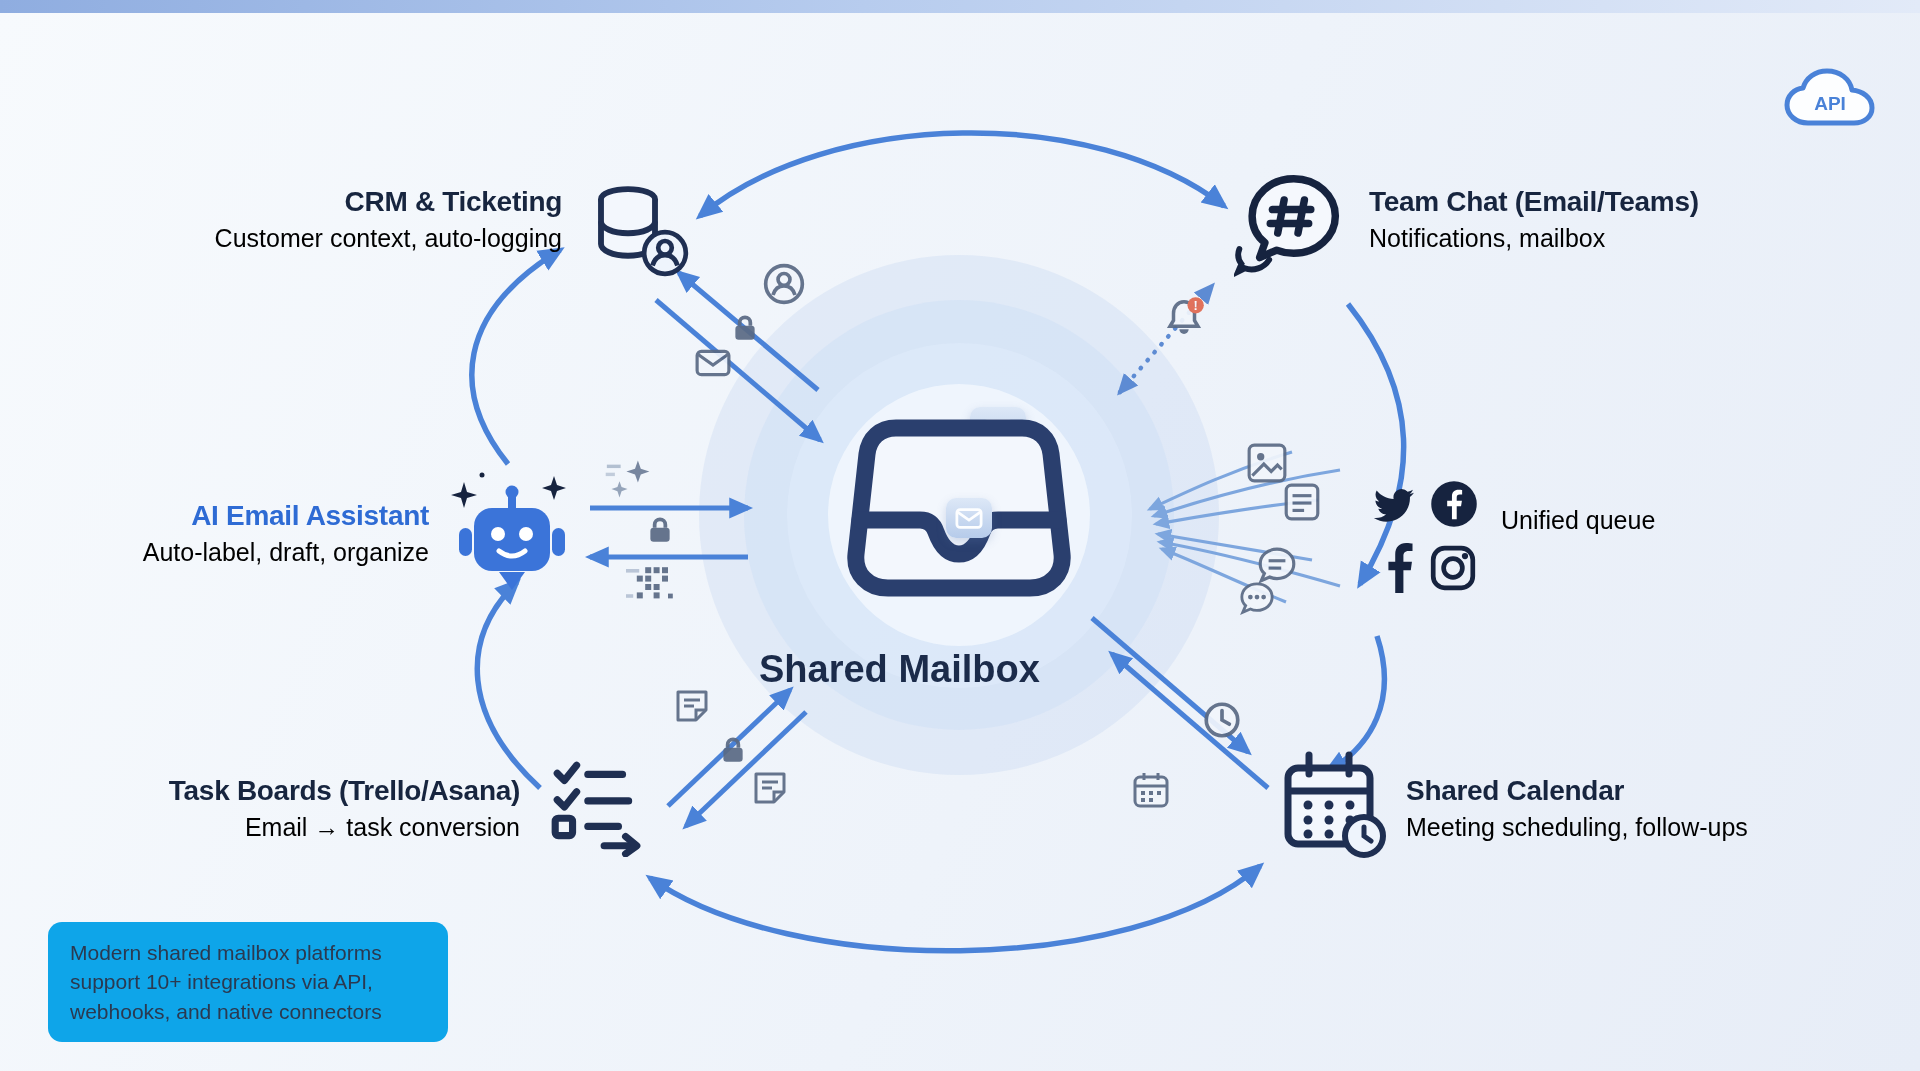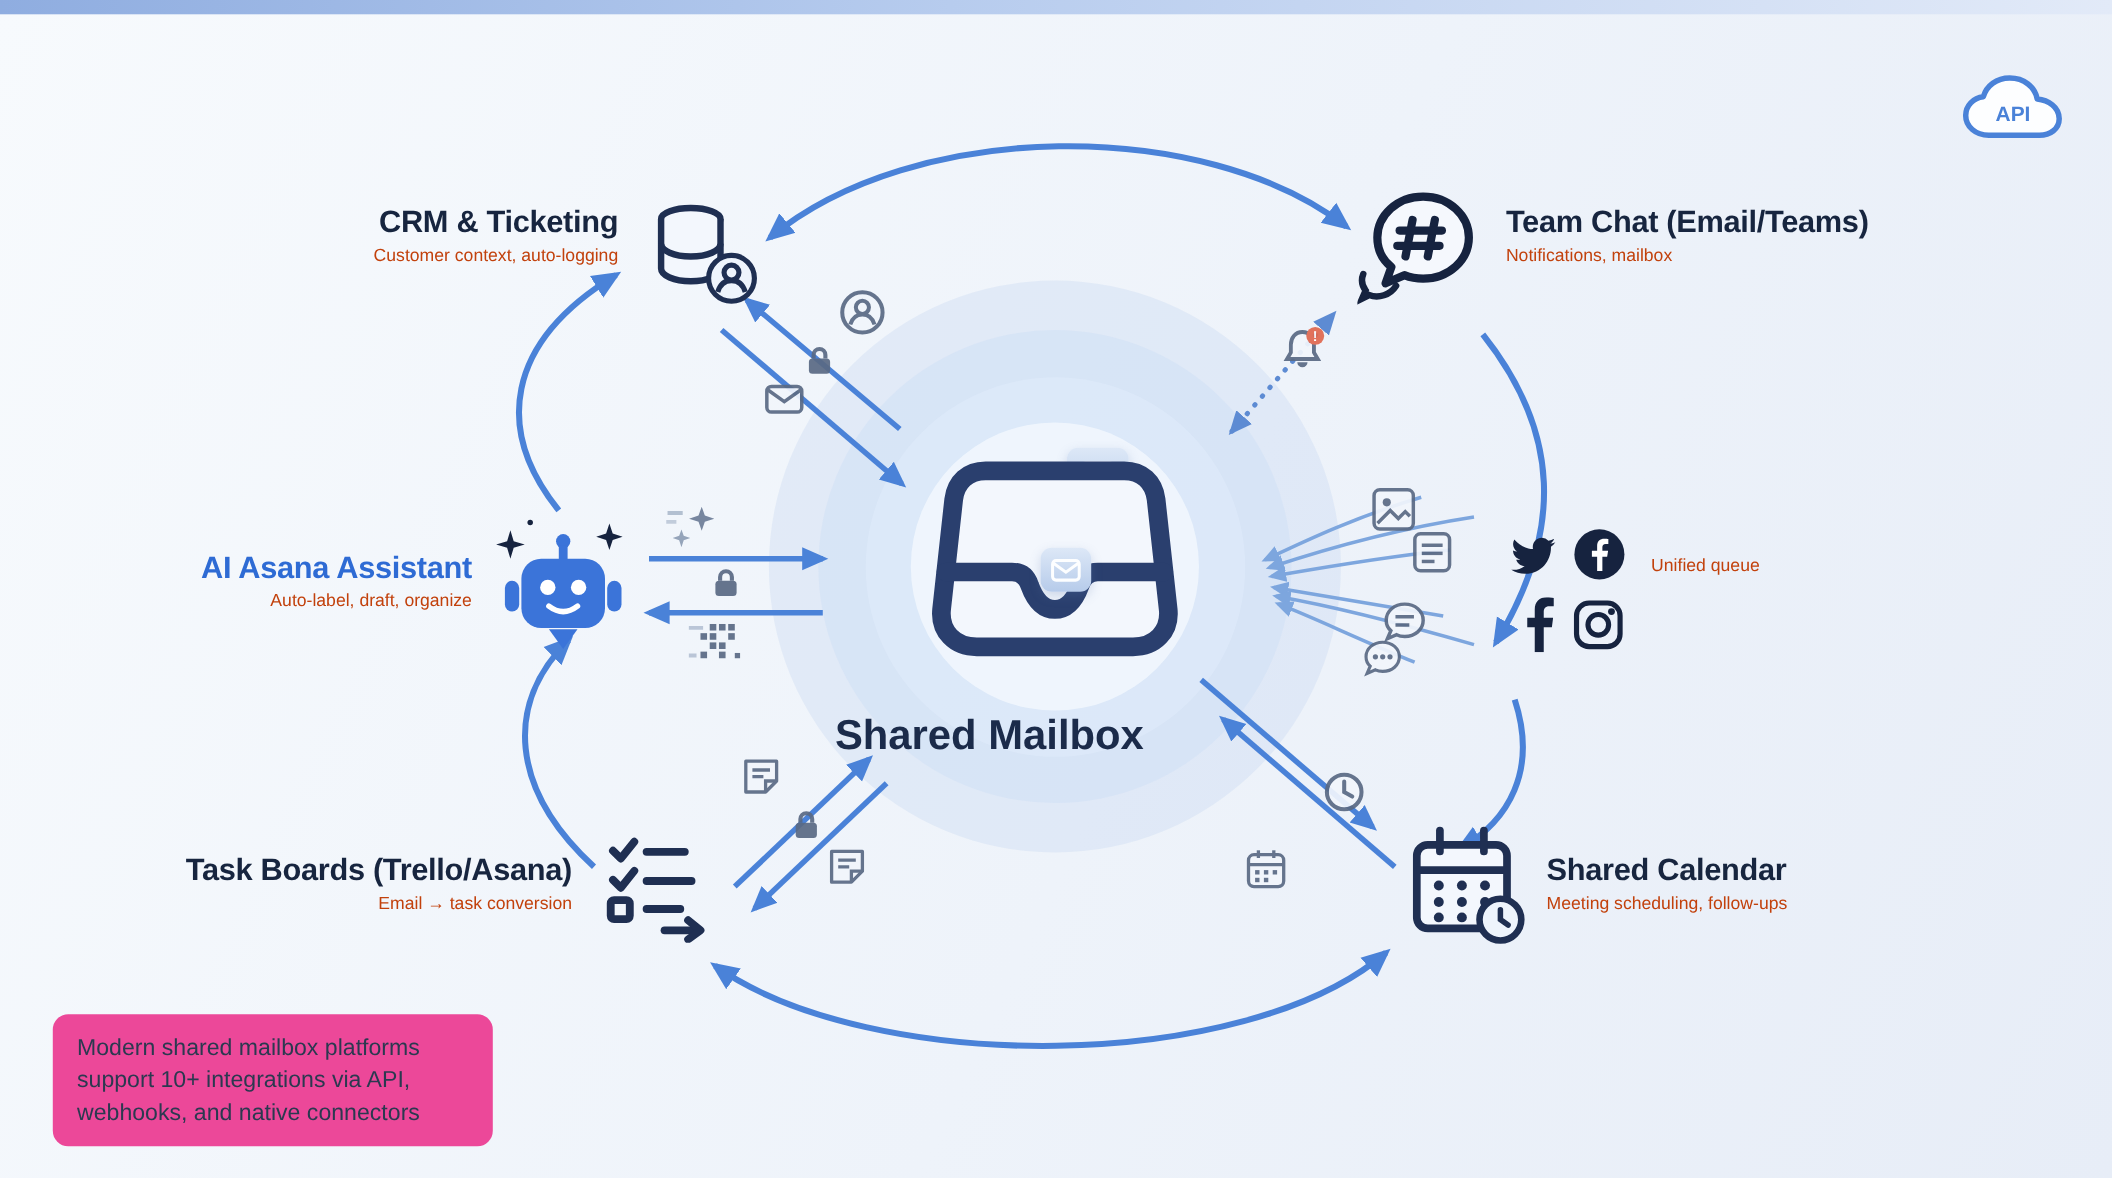--- a/index.html
+++ b/index.html
@@ -17,29 +17,29 @@
   #glow3{left:787px;top:343px;width:345px;height:345px;background:rgba(222,234,250,.75)}
   #glow4{left:828px;top:384px;width:262px;height:262px;background:rgba(239,246,253,.95)}
   #wires{position:absolute;left:0;top:0;z-index:2;pointer-events:none}
   .arc{stroke:#4a82d8;stroke-width:5.5;fill:none}
   .spoke{stroke:#4a82d8;stroke-width:5;fill:none}
   .fan{stroke:#7da6de;stroke-width:3.2;fill:none}
   .dashed{stroke:#5d8bd3;stroke-width:4.5;fill:none;stroke-dasharray:.5 10;stroke-linecap:round}
   .icon,.txt{position:absolute;z-index:5}
   .mini{position:absolute;z-index:4;opacity:.92}
   .node-title{font-size:28px;font-weight:bold;color:#17253f;letter-spacing:-.3px;white-space:nowrap}
-  .node-sub{font-size:16px;color:#c2410c;margin-top:6px;white-space:nowrap}
+  .node-sub{font-size:25px;color:#000000;margin-top:6px;white-space:nowrap}
   .right{text-align:right}
   .title-blue .node-title{color:#2e6bd4}
   .center-label{position:absolute;left:759px;top:648px;width:400px;text-align:left;
     font-size:38px;font-weight:bold;color:#1b2b4a;z-index:6}
   .chip{position:absolute;border-radius:10px;background:linear-gradient(180deg,#dde8f7,#b6cbea);
     box-shadow:0 4px 10px rgba(90,120,170,.25);display:flex;align-items:center;justify-content:center}
   .note{position:absolute;left:48px;top:922px;width:400px;padding:16px 22px;
-    background:#ec4899;border-radius:14px;font-size:21px;line-height:1.4;color:#2b3950;z-index:6}
+    background:#0ea5e9;border-radius:14px;font-size:21px;line-height:1.4;color:#2b3950;z-index:6}
   svg{display:block}
 </style>
 </head>
 <body>
 
 <div class="topbar"></div>
 
 <div class="glow" id="glow1"></div>
 <div class="glow" id="glow2"></div>
 <div class="glow" id="glow3"></div>
@@ -143,21 +143,21 @@
       <line x1="47" y1="30" x2="41" y2="61"></line>
       <line x1="66" y1="30" x2="60" y2="61"></line>
       <line x1="36" y1="39" x2="72" y2="39"></line>
       <line x1="34" y1="52" x2="70" y2="52"></line>
     </g>
     <path d="M33 86 C28 94 18 97 10 94 L4 97 L7 90 C4 86 3 81 5 76" fill="none" stroke="#16233f" stroke-width="5.5" stroke-linecap="round"></path>
   </svg>
 </div>
 
 <div class="txt right title-blue" style="right:1491px;top:500px">
-  <div class="node-title">AI Asana Assistant</div>
+  <div class="node-title">AI Email Assistant</div>
   <div class="node-sub">Auto-label, draft, organize</div>
 </div>
 <div class="icon" style="left:442px;top:470px">
   <svg width="140" height="132" viewBox="0 0 140 132">
     <path d="M22 12 L25 22 L35 25 L25 28 L22 38 L19 28 L9 25 L19 22 Z" fill="#16233f"></path>
     <path d="M112 6 L115 15 L124 18 L115 21 L112 30 L109 21 L100 18 L109 15 Z" fill="#16233f"></path>
     <circle cx="40" cy="5" r="2.5" fill="#16233f"></circle>
     <circle cx="70" cy="22" r="6.5" fill="#3b74d9"></circle>
     <rect x="66" y="26" width="8" height="14" fill="#3b74d9"></rect>
     <rect x="17" y="58" width="13" height="28" rx="6.5" fill="#3b74d9"></rect>

